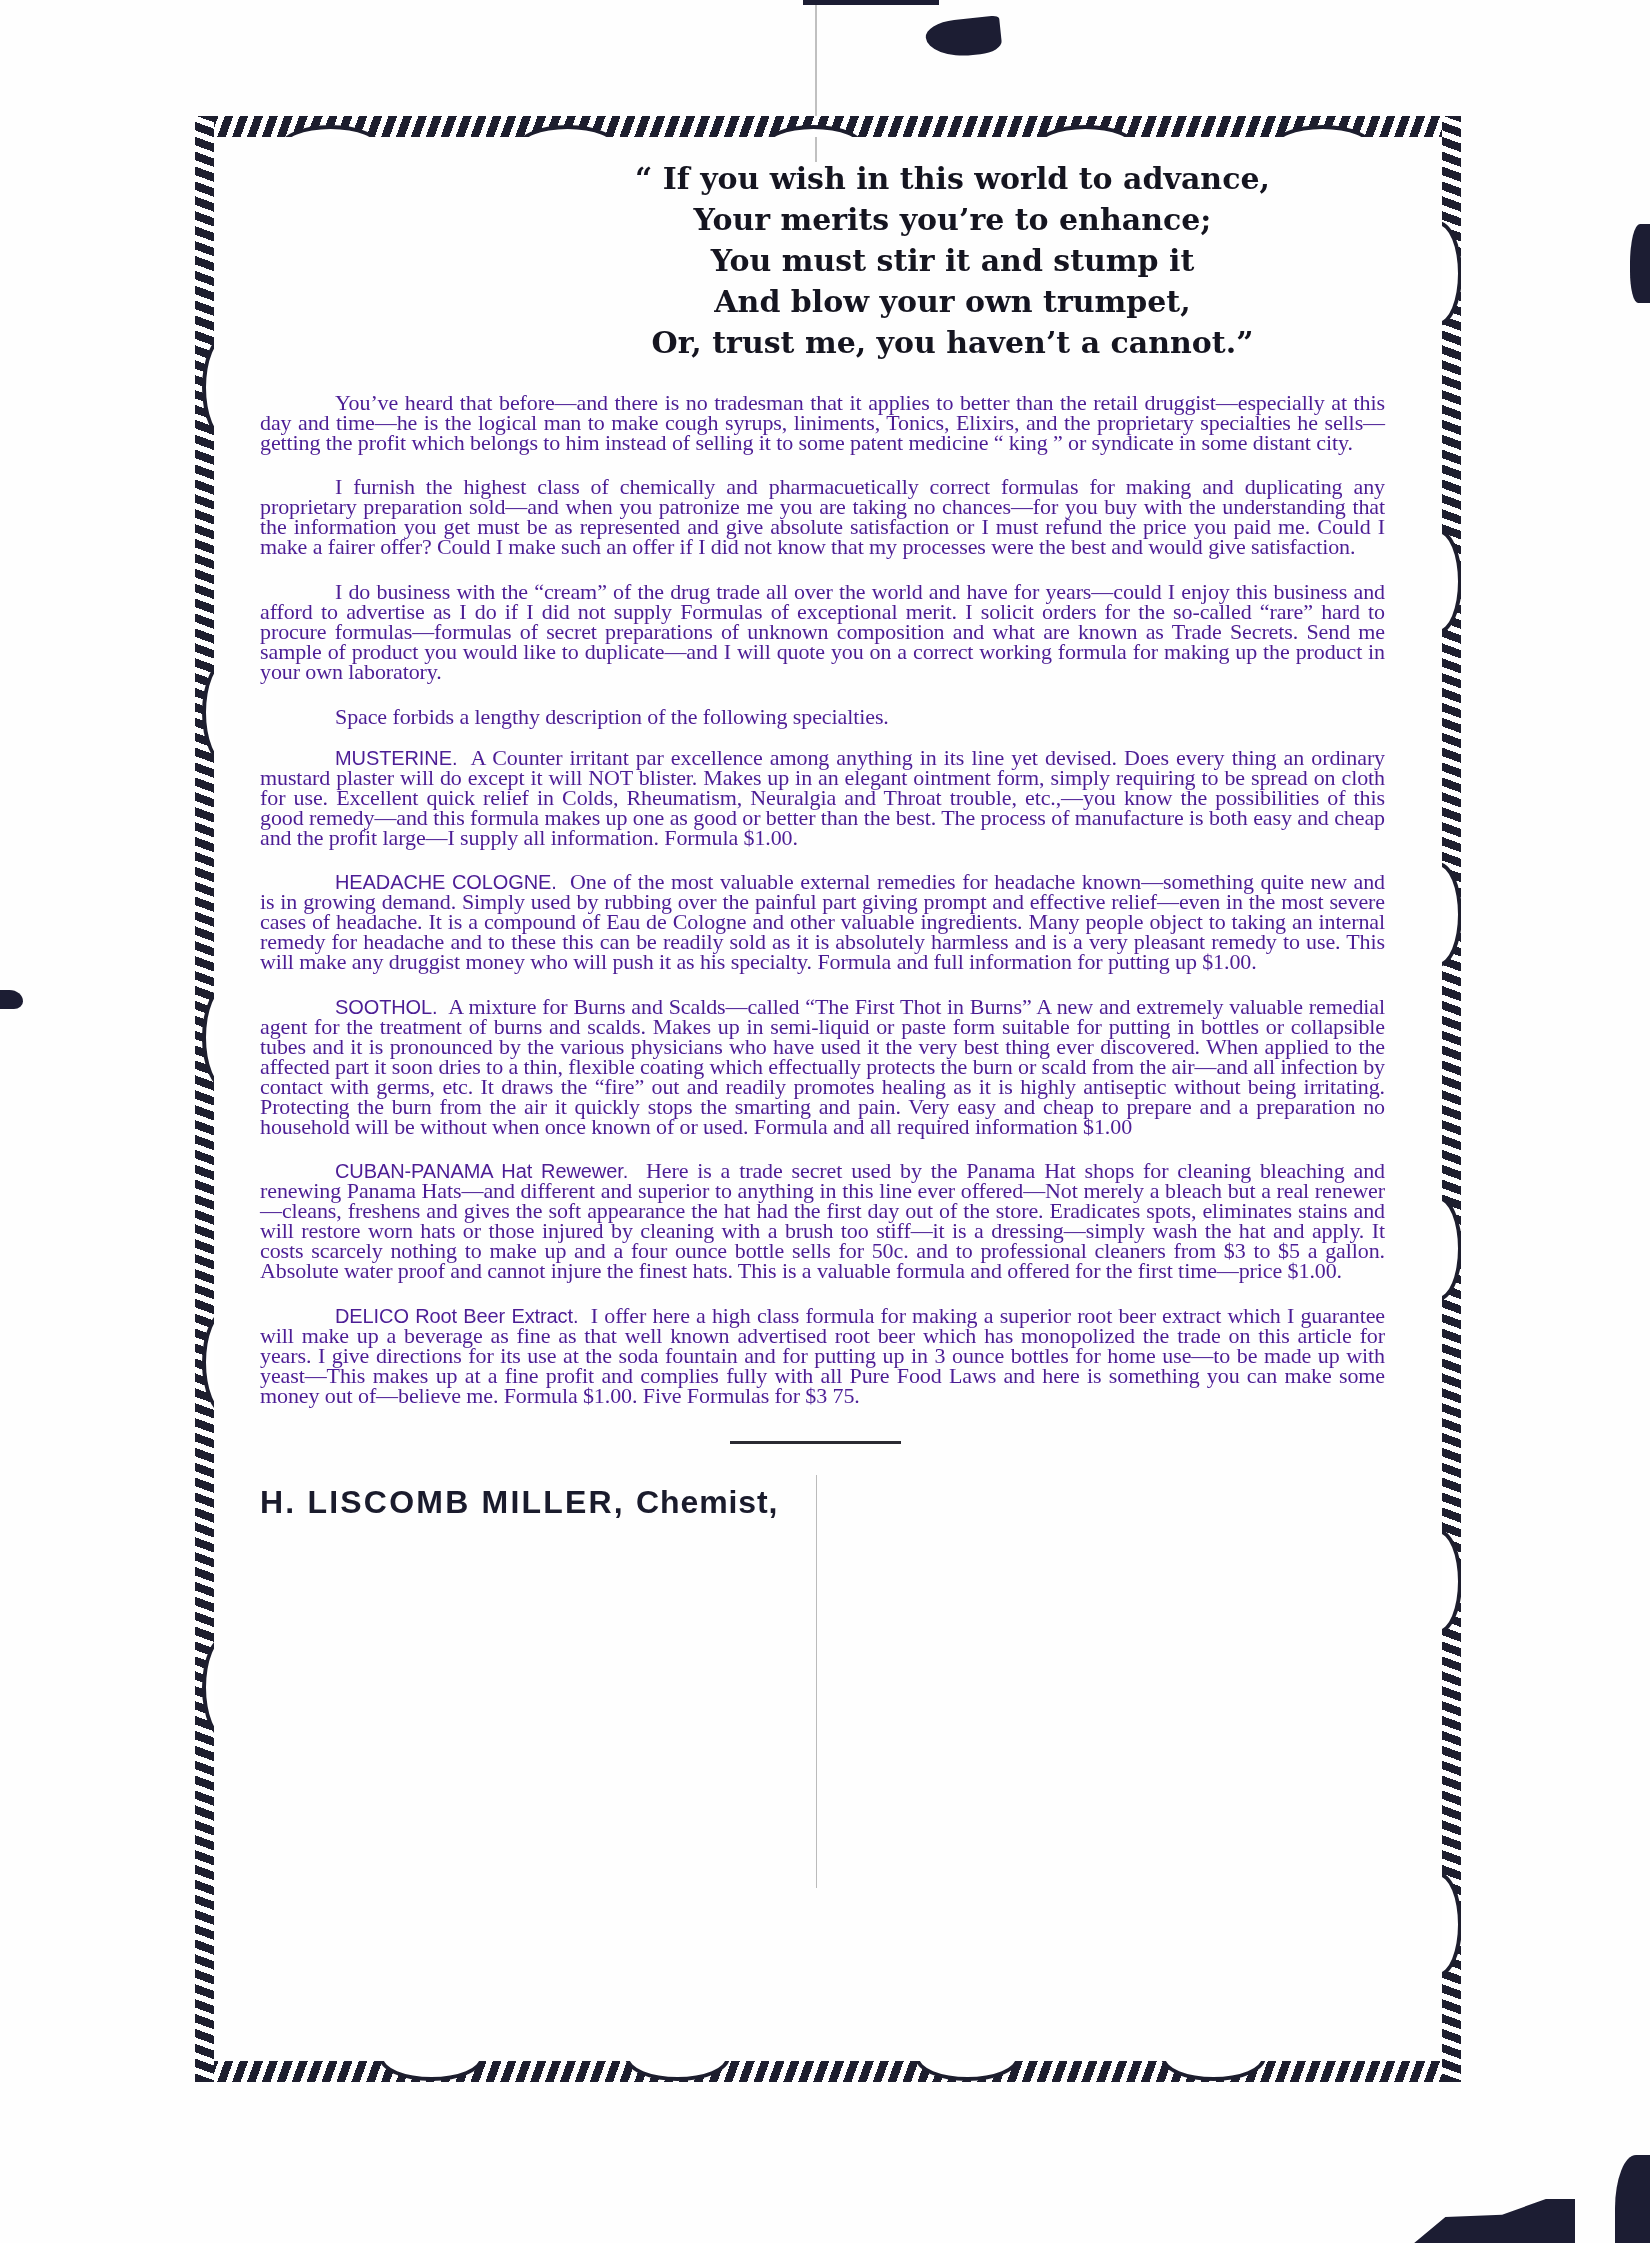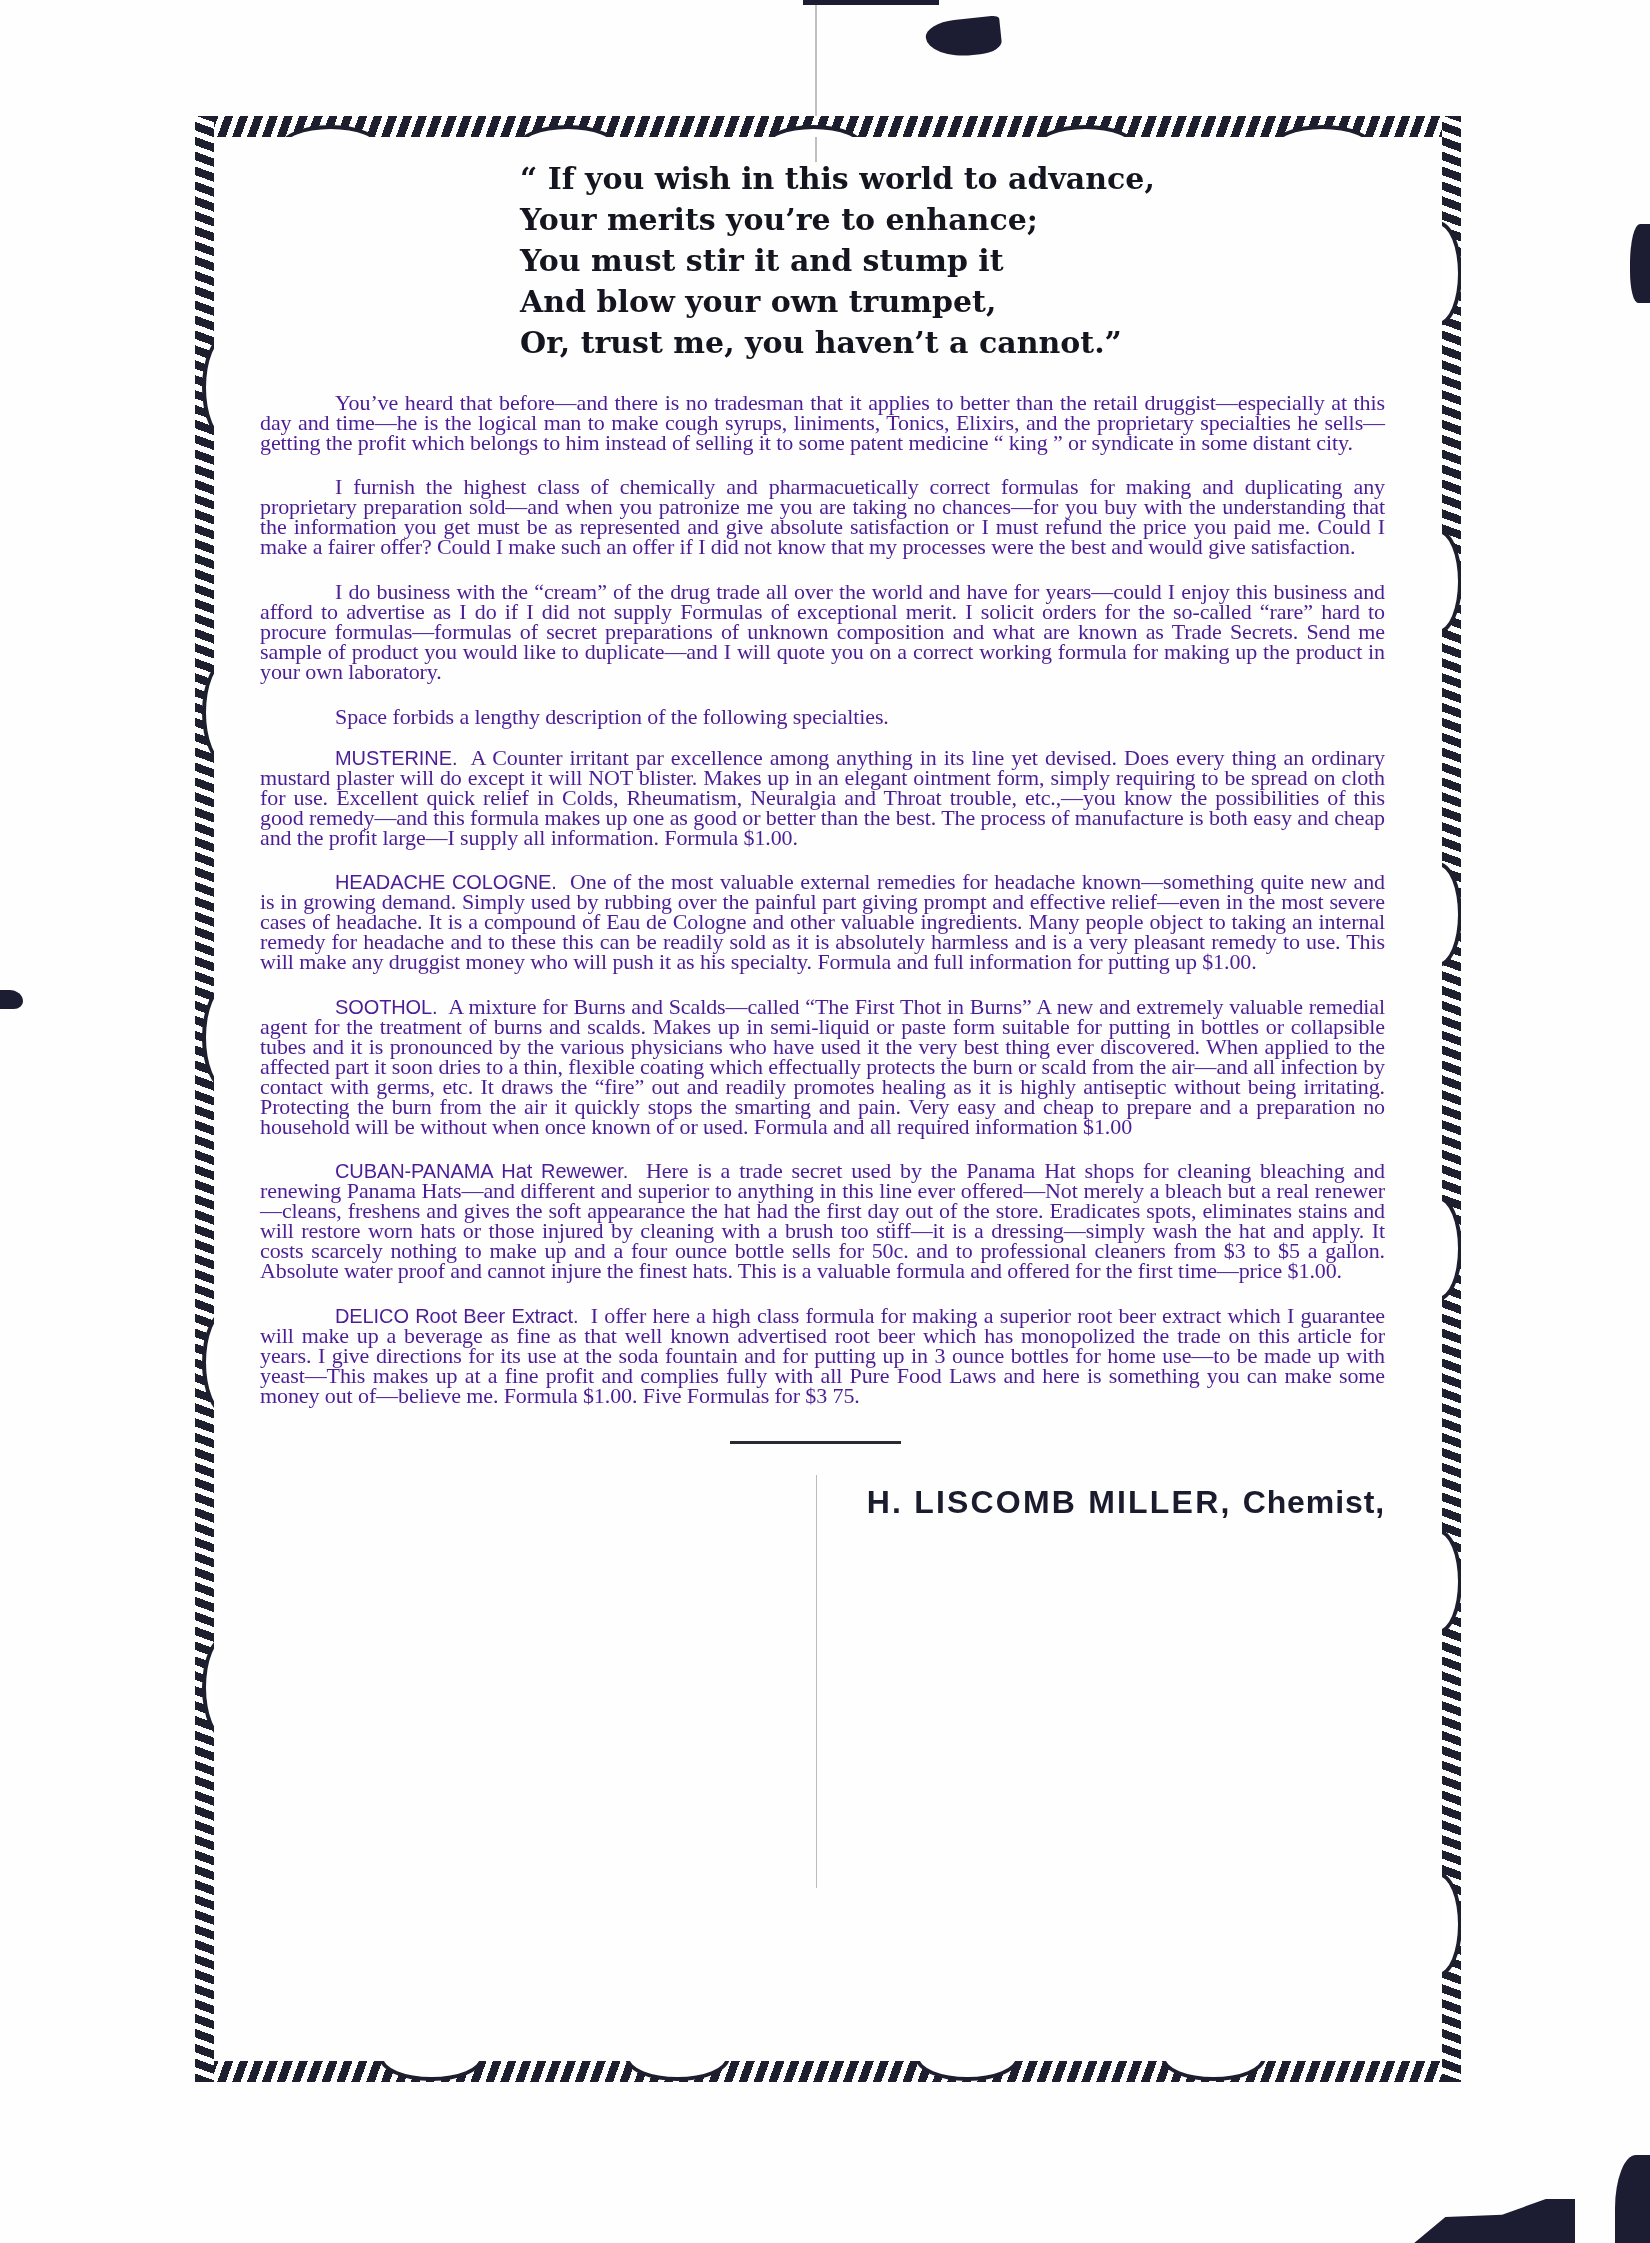--- a/index.html
+++ b/index.html
@@ -43,36 +43,36 @@
   .band.bottom .arch { top: -28px; }
   .band.left .arch, .band.right .arch { width: 40px; height: 97px; }
   .band.left .arch { left: 7px; }
   .band.right .arch { left: -28px; }
 
   .content { position: absolute; left: 260px; top: 149px; width: 1125px; }
 
   .poem { margin-left: 260px; margin-top: 8.8px; }
   .poem-line {
     font-family: "DejaVu Serif", serif; font-weight: bold;
-    font-size: 30px; line-height: 41px; color: #151520; white-space: nowrap;
+    font-size: 30px; line-height: 41px; color: #151520; white-space: nowrap; text-align: center;
   }
 
   .body-text { margin-top: 30px; }
   .para {
     font-family: "Liberation Serif", serif;
     font-size: 22px; line-height: 20px; text-align: justify;
     text-indent: 75px; margin: 0 0 24.6px 0; color: #4c1d95;
     letter-spacing: -0.1px;
   }
   .para .lead { font-family: "Liberation Sans", sans-serif; font-weight: normal; font-size: 20px; }
   .para.short { margin-bottom: 21px; }
 
   .rule { width: 171px; height: 2.6px; background: #2a2a32; margin: 35px auto 0; position: relative; left: -7px; }
   .signature {
-    text-align: right; margin-top: 40px;
+    text-align: left; margin-top: 40px;
     font-family: "Liberation Sans", sans-serif; font-weight: bold;
     font-size: 32px; letter-spacing: 2.2px; color: #1a1b2c;
   }
   .signature .title-part { letter-spacing: 0.9px; }
   .address {
     text-align: center; margin-top: 24.6px;
     font-family: "Liberation Sans", sans-serif; font-weight: bold;
     font-size: 20px; letter-spacing: 2.6px; color: #1a1b2c;
   }
 </style>

